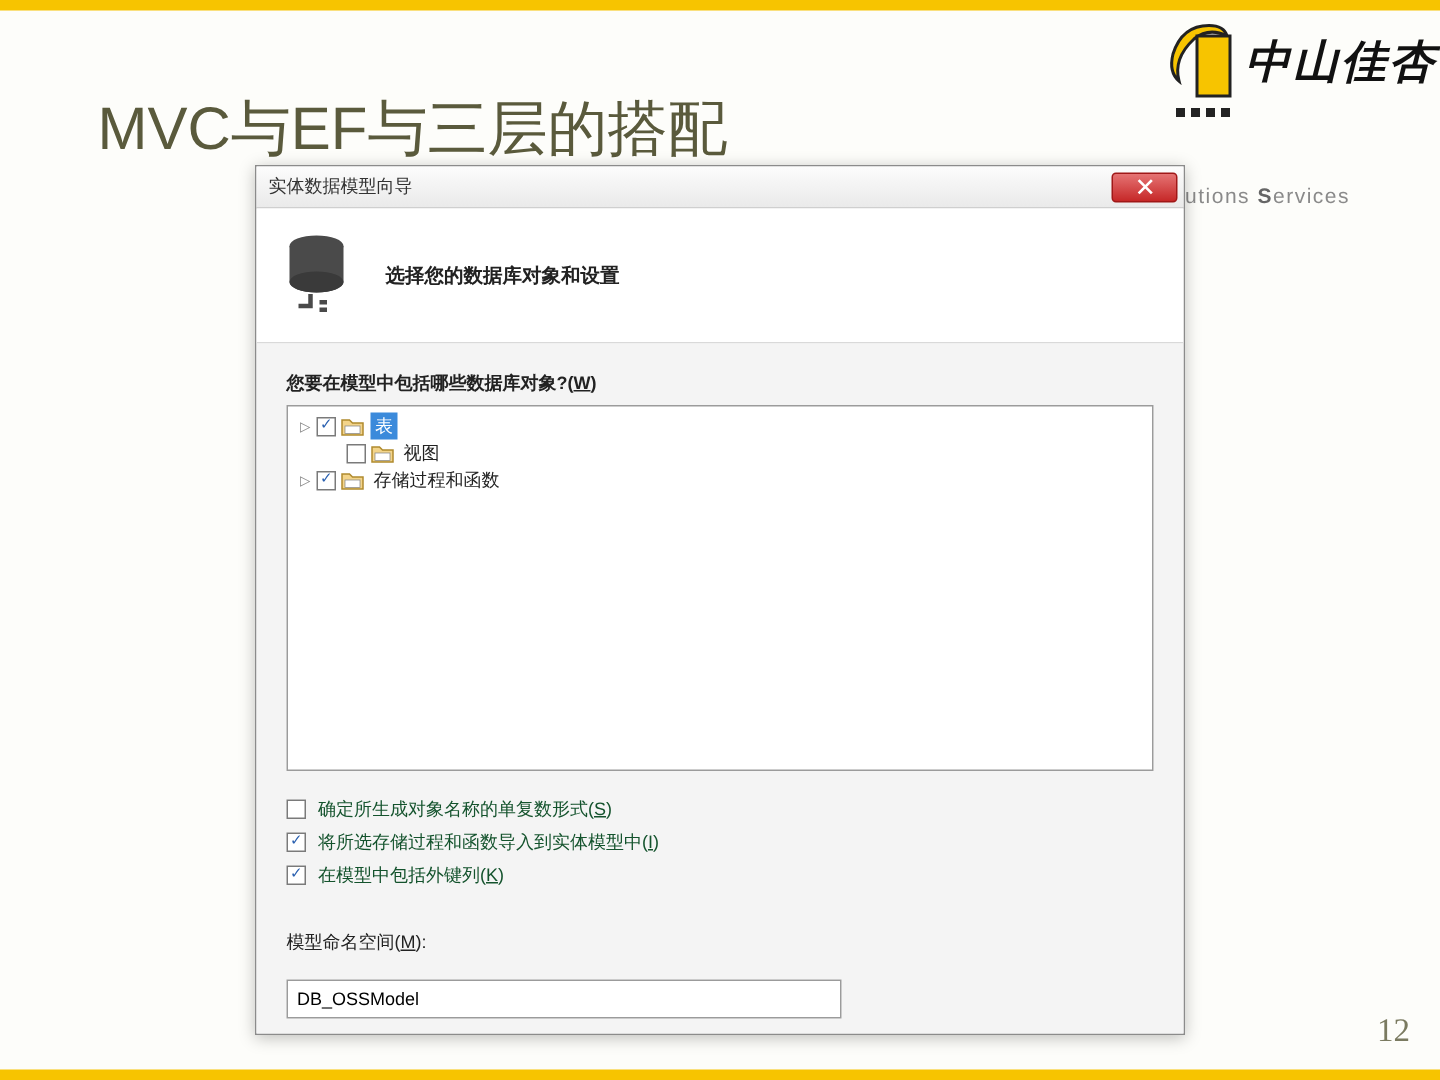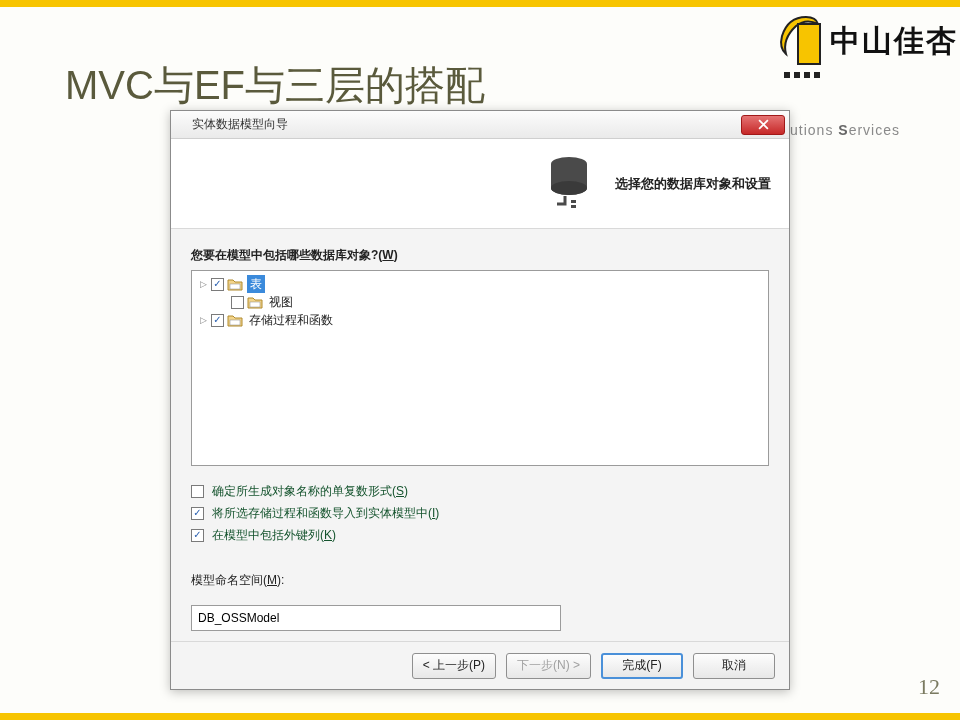--- a/index.html
+++ b/index.html
@@ -10,21 +10,21 @@
       position: relative;
       overflow: hidden;
     }
     
     .top-strip { position:absolute; top:0; left:0; right:0; height:7px; background:#f7c400; }
     .bottom-strip { position:absolute; bottom:0; left:0; right:0; height:7px; background:#f7c400; }
 
     
     .company {
       position:absolute; top:14px; right:2px;
-      display:flex; align-items:center;
+      display:flex; align-items:center;font-style:italic;
     }
     .logo-shape {
       width:50px; height:55px; position:relative; margin-right:4px;
     }
     .logo-shape svg { width:100%; height:100%; }
     .company-cn-big { font-size:30px; font-weight:700; color:#111; letter-spacing:2px; }
     .company-cn-small { font-size:20px; color:#333; letter-spacing:2px; }
     .company-en {
       position:absolute; top:78px; right:60px;
       font-size:14px; color:#8a8a8a; letter-spacing:1px;margin-top:44px;
@@ -52,33 +52,33 @@
       background:#fff;
       box-shadow: 0 2px 10px rgba(0,0,0,.25);
       display:flex; flex-direction:column;
     }
     .titlebar {
       height:28px; background:linear-gradient(#fcfcfc,#eaeaea);
       border-bottom:1px solid #cfcfcf;
       display:flex; align-items:center; justify-content:space-between;
       padding-left:8px;
     }
-    .titlebar-text { font-size:12px; color:#333;margin-left:13px; }
+    .titlebar-text { font-size:12px; color:#333; }
     .close-btn {
       width:44px; height:20px; margin-right:4px;
       background:linear-gradient(#e57373,#c62828);
       border:1px solid #a01818; border-radius:3px;
       color:#fff; display:flex; align-items:center; justify-content:center;
       cursor:pointer;
     }
     .close-btn svg { width:11px; height:11px; }
 
     .banner {
       height:90px; background:#fff; border-bottom:1px solid #d9d9d9;
-      display:flex; align-items:center; padding:0 18px;justify-content:flex-end;
+      display:flex; align-items:center; padding:0 18px;
     }
     .banner-icon {
       width:50px; height:60px; margin-right:18px;
     }
     .banner-icon svg { width:100%; height:100%; }
     .banner-text { font-size:13px; font-weight:700; color:#222; }
 
     .body {
       flex:1; background:#f4f4f4; padding:18px 20px 10px 20px;
       display:flex; flex-direction:column;
@@ -248,19 +248,13 @@
         <span><span>在模型中包括外键列(</span><u>K</u><span>)</span></span>
       </div>
     </div>
 
     <div class="ns-label">
       <span>模型命名空间(</span><u>M</u><span>):</span>
     </div>
     <input class="ns-input" value="DB_OSSModel" style="">
   </div>
 
-  <div class="footer">
-    <button class="btn">&lt; 上一步(P)</button>
-    <button class="btn" disabled="">下一步(N) &gt;</button>
-    <button class="btn primary">完成(F)</button>
-    <button class="btn">取消</button>
-  </div>
 </div>
 
 </body></html>

